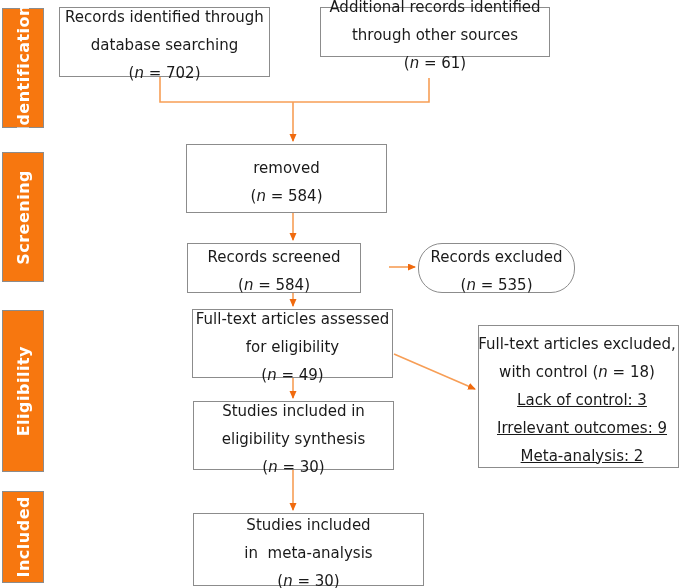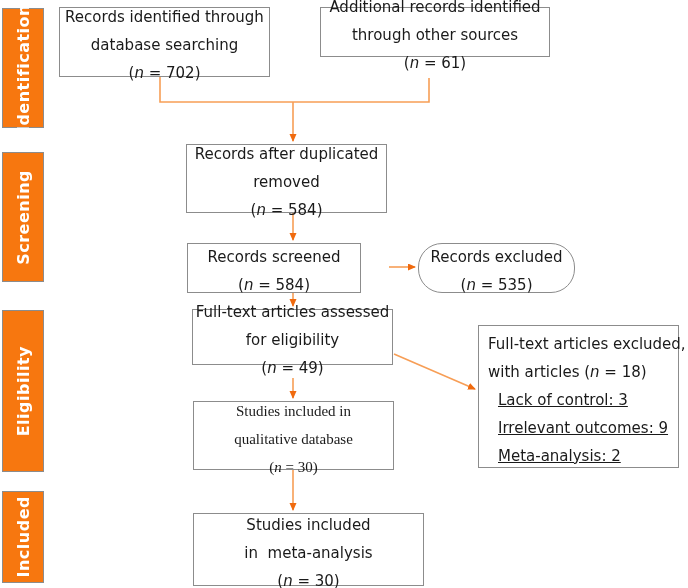--- a/index.html
+++ b/index.html
@@ -53,30 +53,30 @@
     background:#FFFFFF;
     border:1px solid var(--box-border);
     box-sizing:border-box;
     display:flex;flex-direction:column;justify-content:center;align-items:center;
     font-size:15px;line-height:22px;
     text-align:center;
     z-index:1;
   }
   .fbox .line{white-space:pre;margin-top:6px;}
   .fbox .it{font-style:italic;}
-  .fbox.left{align-items:flex-start;text-align:left;padding-left:9px;padding-right:12px;}
+  .fbox.left{align-items:center;text-align:left;padding-left:9px;padding-right:12px;}
   .fbox .line.indent{padding-left:10px;text-decoration:underline;}
   .b-identified{left:59px;top:7px;width:211px;height:70px;}
   .b-additional{left:320px;top:7px;width:230px;height:50px;}
   .b-dedup{left:186px;top:144px;width:201px;height:69px;}
   .b-screened{left:187px;top:243px;width:174px;height:50px;}
   .b-excluded{left:418px;top:243px;width:157px;height:50px;border-radius:24px;}
-  .b-fulltext{left:192px;top:309px;width:201px;height:56px;}
+  .b-fulltext{left:192px;top:309px;width:201px;height:69px;}
   .b-reasons{left:478px;top:325px;width:201px;height:143px;}
-  .b-qualitative{left:193px;top:401px;width:201px;height:69px;font-family:Liberation Serif, serif;}
+  .b-qualitative{left:193px;top:401px;width:201px;height:69px;}
   .b-meta{left:193px;top:513px;width:231px;height:73px;}
 </style>
 </head>
 <body>
 
 <div id="canvas">
 
   <svg id="arrows" width="688" height="588" viewBox="0 0 688 588" xmlns="http://www.w3.org/2000/svg">
     <defs>
       <marker id="ah" markerWidth="10" markerHeight="10" refX="7" refY="3.5" orient="auto" markerUnits="userSpaceOnUse">
@@ -124,47 +124,46 @@
       <div class="line"><span>Records identified through</span></div>
       <div class="line"><span>database searching</span></div>
       <div class="line"><span>(</span><span class="it">n</span><span> = 702)</span></div>
     </div>
   <div class="fbox b-additional">
       <div class="line"><span>Additional records identified</span></div>
       <div class="line"><span>through other sources</span></div>
       <div class="line"><span>(</span><span class="it">n</span><span> = 61)</span></div>
     </div>
   <div class="fbox b-dedup">
-      <div class="line"><span>Records after duplicated</span></div>
       <div class="line"><span>removed</span></div>
       <div class="line"><span>(</span><span class="it">n</span><span> = 584)</span></div>
     </div>
   <div class="fbox b-screened">
       <div class="line"><span>Records screened</span></div>
       <div class="line"><span>(</span><span class="it">n</span><span> = 584)</span></div>
     </div>
   <div class="fbox b-excluded">
       <div class="line"><span>Records excluded</span></div>
       <div class="line"><span>(</span><span class="it">n</span><span> = 535)</span></div>
     </div>
   <div class="fbox b-fulltext">
       <div class="line"><span>Full-text articles assessed</span></div>
       <div class="line"><span>for eligibility</span></div>
       <div class="line"><span>(</span><span class="it">n</span><span> = 49)</span></div>
     </div>
   <div class="fbox b-reasons left">
       <div class="line"><span>Full-text articles excluded,</span></div>
-      <div class="line"><span>with articles (</span><span class="it">n</span><span> = 18)</span></div>
+      <div class="line"><span>with control (</span><span class="it">n</span><span> = 18)</span></div>
       <div class="line indent"><span>Lack of control: 3</span></div>
       <div class="line indent"><span>Irrelevant outcomes: 9</span></div>
       <div class="line indent"><span>Meta-analysis: 2</span></div>
     </div>
   <div class="fbox b-qualitative">
       <div class="line"><span>Studies included in</span></div>
-      <div class="line"><span>qualitative database</span></div>
+      <div class="line"><span>eligibility synthesis</span></div>
       <div class="line"><span>(</span><span class="it">n</span><span> = 30)</span></div>
     </div>
   <div class="fbox b-meta">
       <div class="line"><span>Studies included</span></div>
       <div class="line"><span>in  meta-analysis</span></div>
       <div class="line"><span>(</span><span class="it">n</span><span> = 30)</span></div>
     </div>
 
 </div>
 

